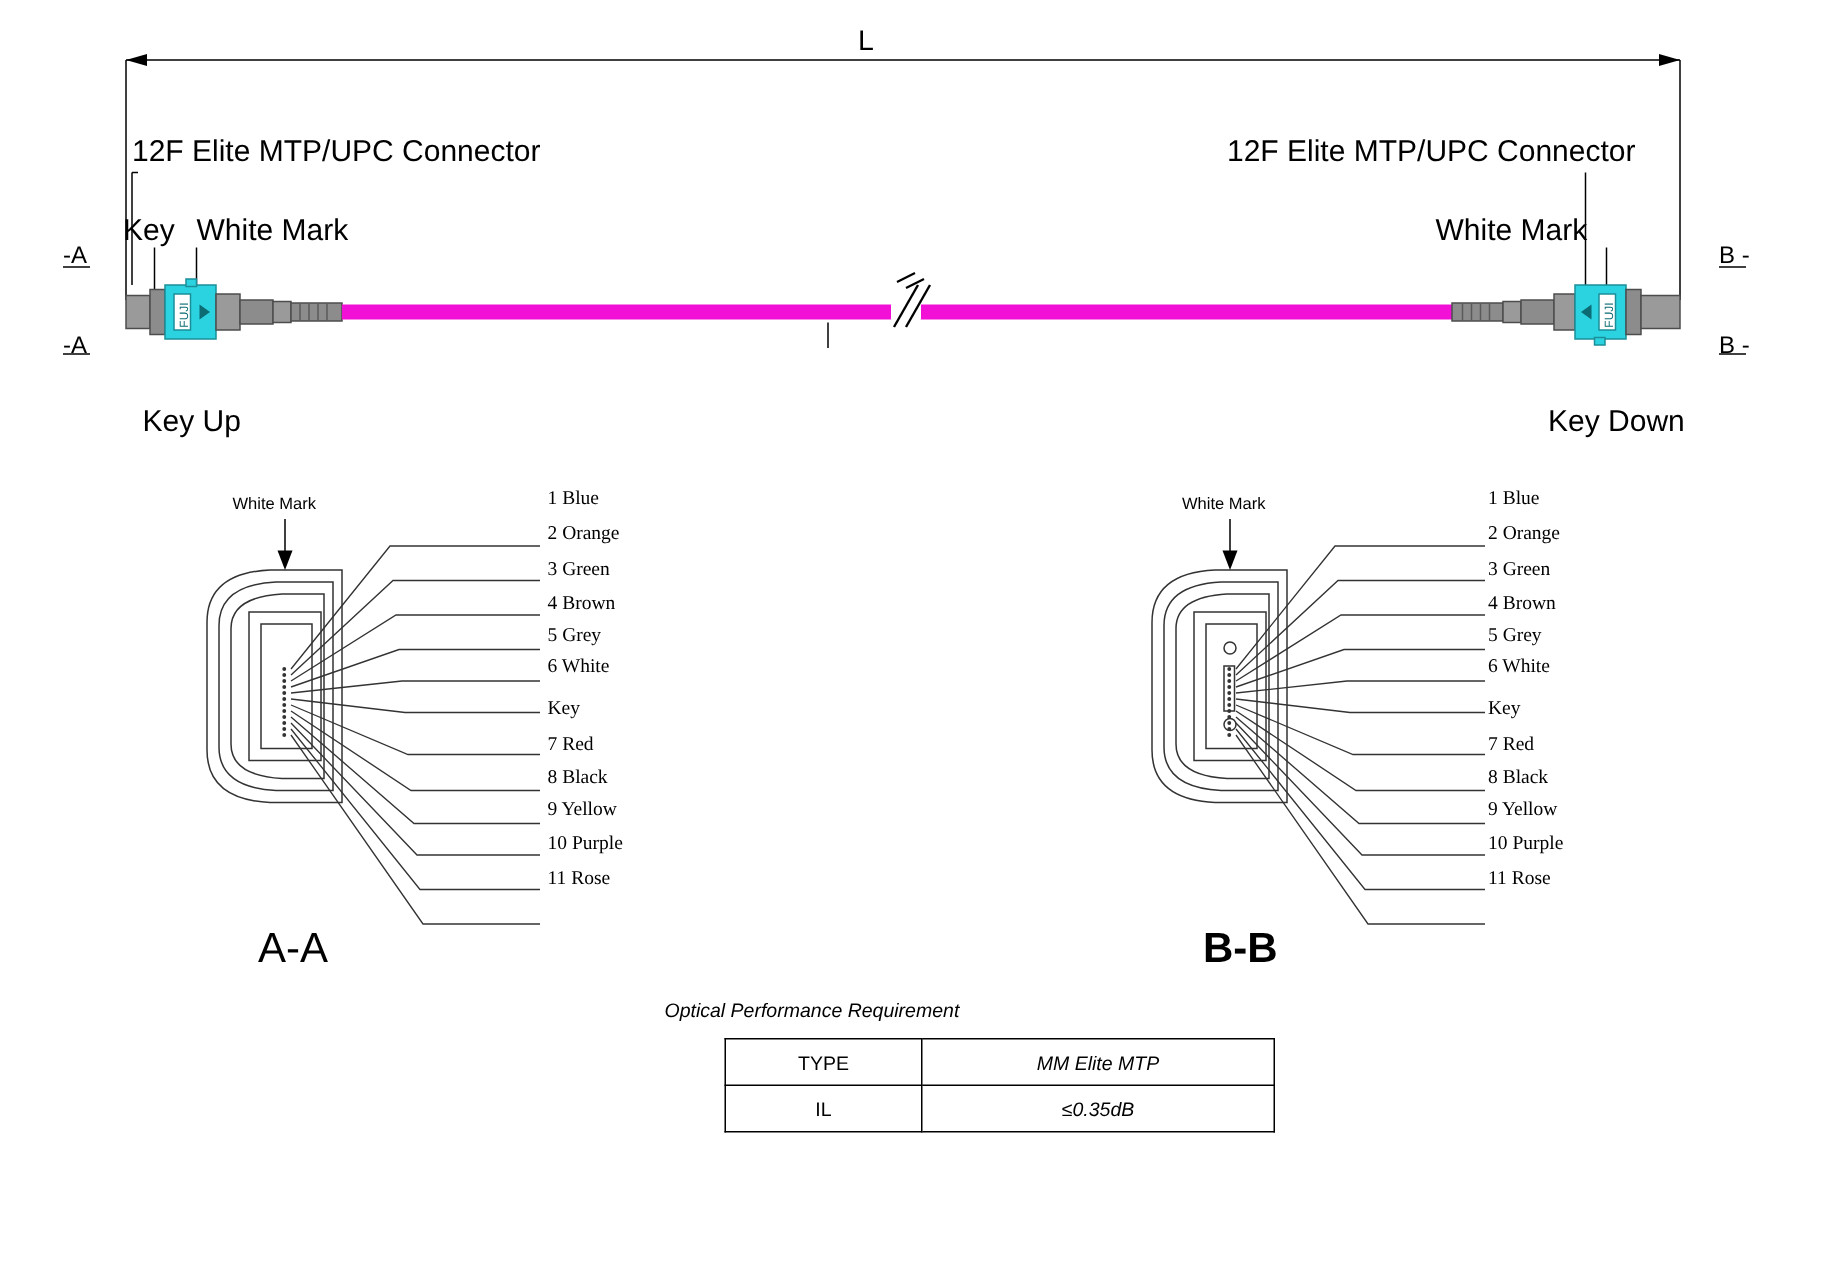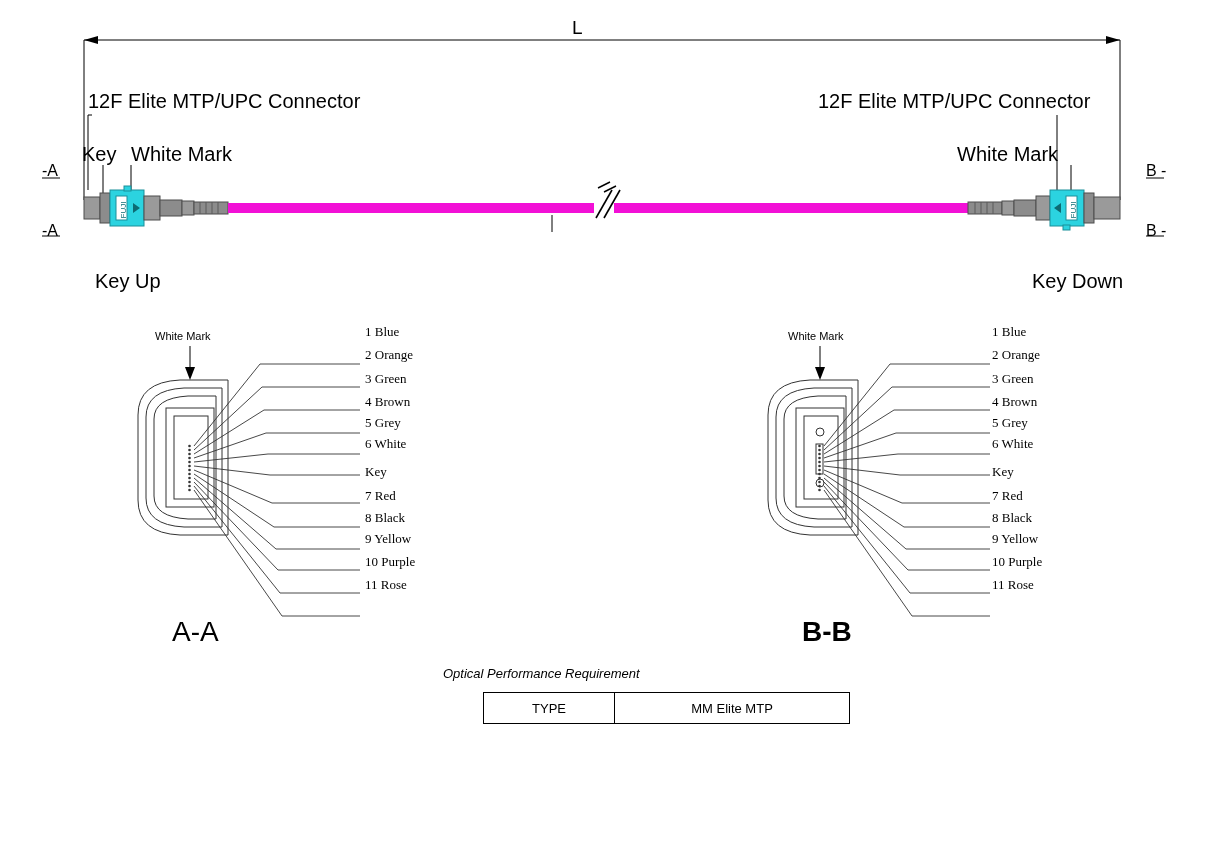--- a/index.html
+++ b/index.html
@@ -45,21 +45,21 @@
     font-size: 13px;
   }
   table.perf td {
     border: 1px solid #000;
     text-align: center;
     height: 22px;
     padding: 4px 6px;
     font-family: "Liberation Sans", sans-serif;
   }
   table.perf td.c1 { width: 118px; }
-  table.perf td.c2 { width: 222px; }
+  table.perf td.c2 { width: 222px; font-style: italic; }
 
   svg { display: block; }
   svg text { font-family: "Liberation Sans", sans-serif; }
 </style>
 </head>
 <body>
 
 <div id="canvas">
 
   <svg class="abs" style="left:0; top:0;" width="1214" height="300">
@@ -316,16 +316,20 @@
   <div class="lbl t-title" style="left:802px; top:616px;font-weight:bold;">B-B</div>
 
   <div class="perf-caption" style="left:443px; top:666px;font-style:italic;">Optical Performance Requirement</div>
 
   <table class="perf" style="left:443px; top:692px;margin-left:40px;">
     <tbody>
       <tr>
         <td class="c1">TYPE</td>
         <td class="c2">MM Elite MTP</td>
       </tr>
+      <tr>
+        <td class="c1">IL</td>
+        <td class="c2">≤0.35dB</td>
+      </tr>
     </tbody>
   </table>
 
 </div>
 
 </body></html>

